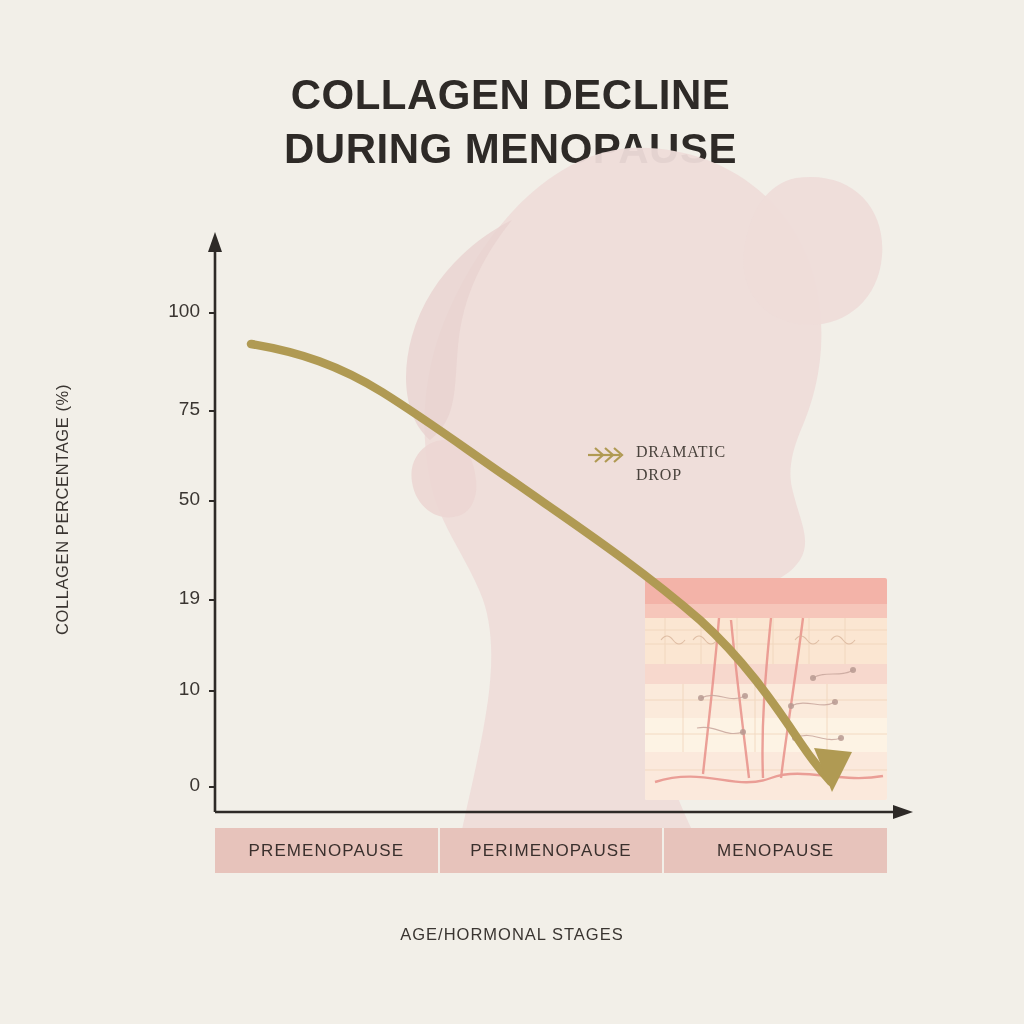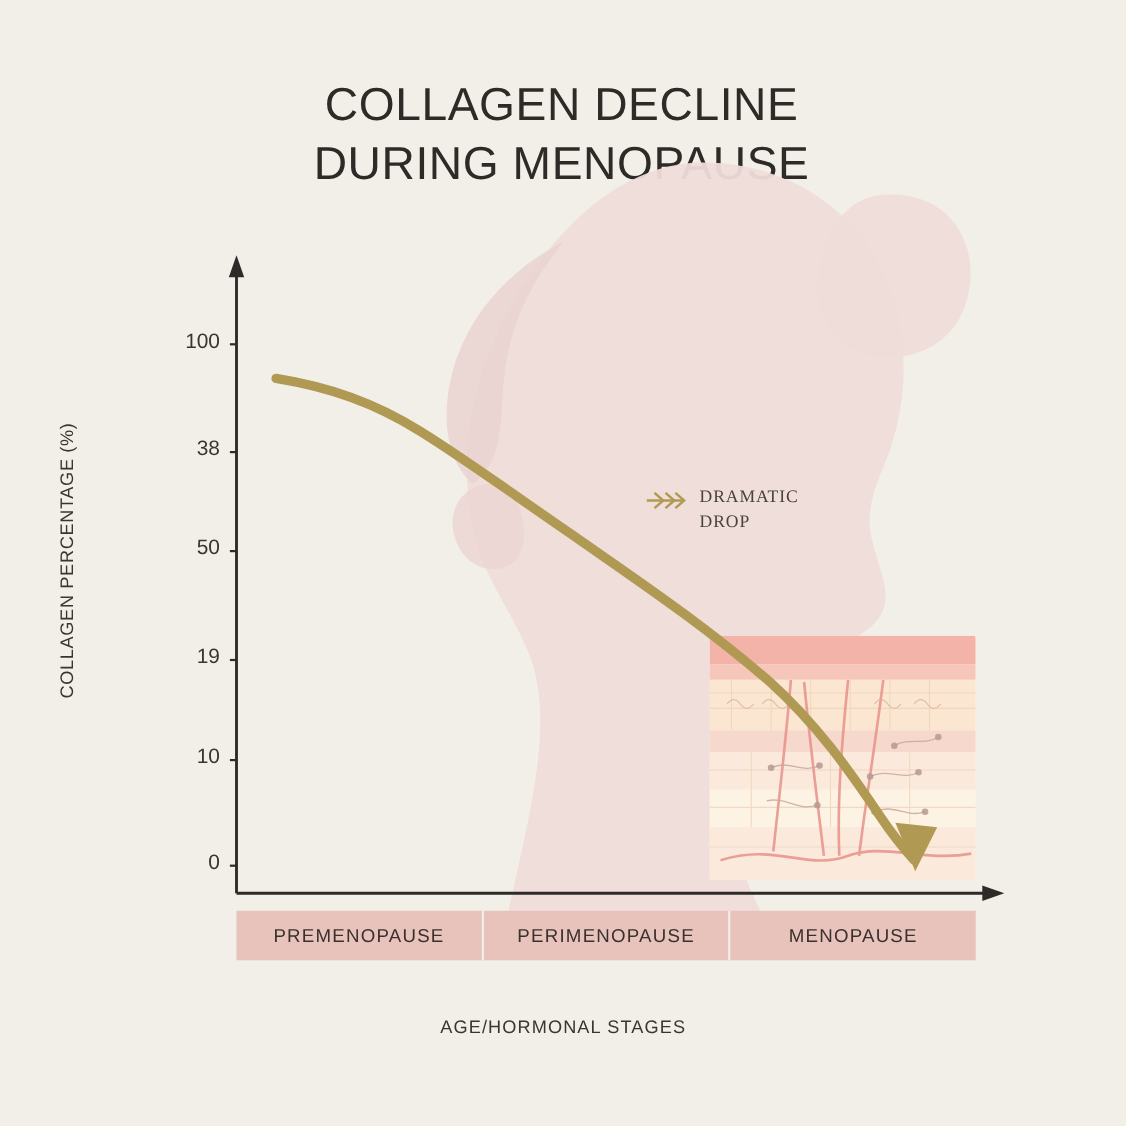--- a/index.html
+++ b/index.html
@@ -21,21 +21,21 @@
   }
 
   
   .title {
     position: absolute;
     top: 68px;
     left: 0;
     width: 1021px;
     text-align: center;
     color: #2e2a27;
-    font-weight: normal;
+    font-weight: bold;
     font-size: 42px;
     letter-spacing: 0.5px;
     line-height: 1.28;
   }
   .title .l2 { display: block; }
 
   
   .silhouette {
     position: absolute;
     left: 330px;
@@ -253,21 +253,21 @@
     <g stroke="#b09a53" stroke-width="2.2" fill="none">
       <line x1="588" y1="455" x2="620" y2="455"></line>
       <polyline points="605,448 613,455 605,462"></polyline>
       <polyline points="595,448 603,455 595,462"></polyline>
       <polyline points="614,448 622,455 614,462"></polyline>
     </g>
   </svg>
 
   <div class="yticks-wrap">
     <div class="ytick" style="top:300px">100</div>
-    <div class="ytick" style="top:398px">38</div>
+    <div class="ytick" style="top:398px">75</div>
     <div class="ytick" style="top:488px">50</div>
     <div class="ytick" style="top:587px">19</div>
     <div class="ytick" style="top:678px">10</div>
     <div class="ytick" style="top:774px">0</div>
   </div>
 
   <div class="ylabel">COLLAGEN PERCENTAGE (%)</div>
 
   <div class="annotation">
     <span>DRAMATIC</span>

